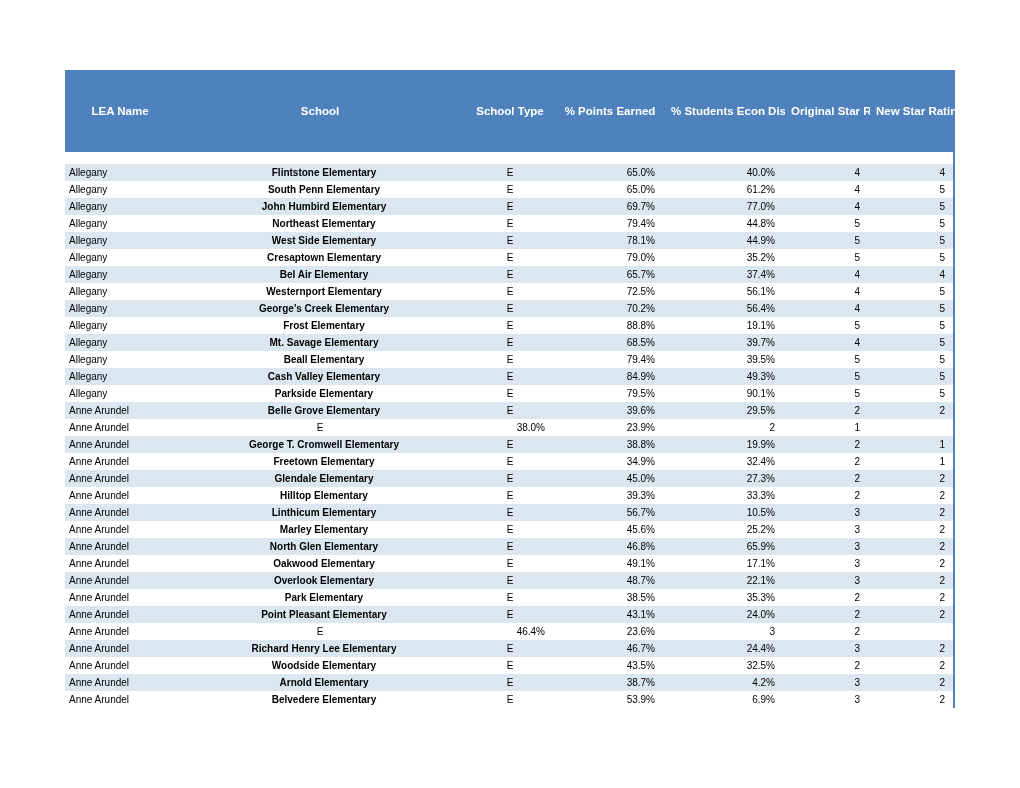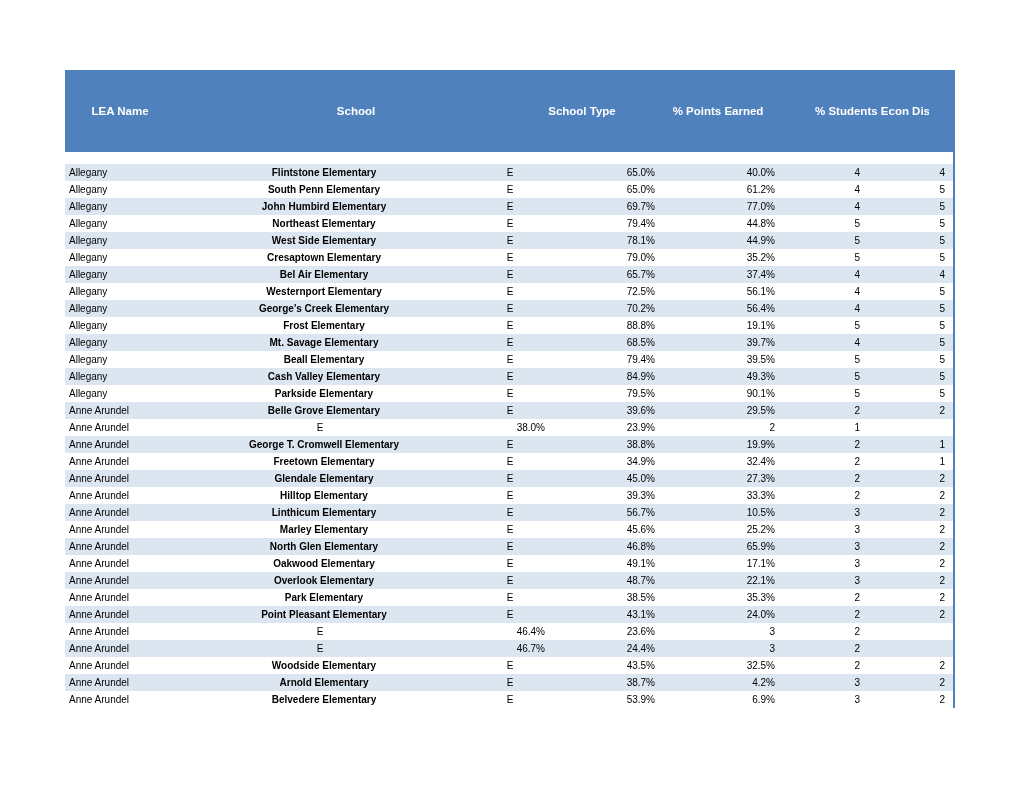--- a/index.html
+++ b/index.html
@@ -32,21 +32,20 @@
   }
   .header {
     background: var(--header-bg, #4F81BD);
     height: 82px;
     align-items: center;
     color: var(--header-text, #ffffff);
     font-weight: bold;
     font-size: 11.5px;
     line-height: 1.35;
     text-align: center;
-    gap: 36px;
   }
   .hcell {
     padding: 0 6px;
     box-sizing: border-box;
     white-space: normal;
   }
   .gap {
     height: 12px;
     background: #ffffff;
   }
@@ -333,20 +332,21 @@
       <div class="grid row">
         <div class="cell c0">Anne Arundel</div>
         <div class="cell c2">E</div>
         <div class="cell c3">46.4%</div>
         <div class="cell c4">23.6%</div>
         <div class="cell c5">3</div>
         <div class="cell c6">2</div>
       </div>
       <div class="grid row">
         <div class="cell c0">Anne Arundel</div>
+        <div class="cell c1">Richard Henry Lee Elementary</div>
         <div class="cell c2">E</div>
         <div class="cell c3">46.7%</div>
         <div class="cell c4">24.4%</div>
         <div class="cell c5">3</div>
         <div class="cell c6">2</div>
       </div>
       <div class="grid row">
         <div class="cell c0">Anne Arundel</div>
         <div class="cell c1">Woodside Elementary</div>
         <div class="cell c2">E</div>

